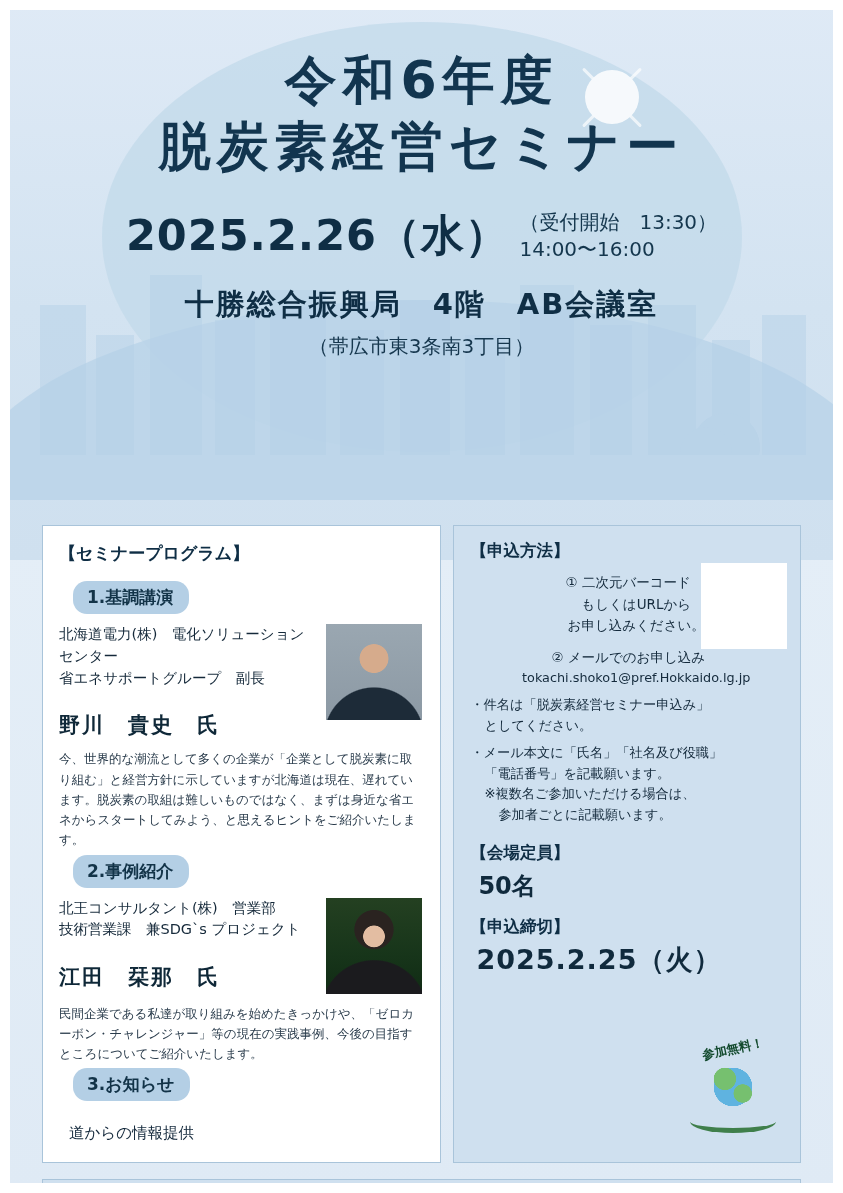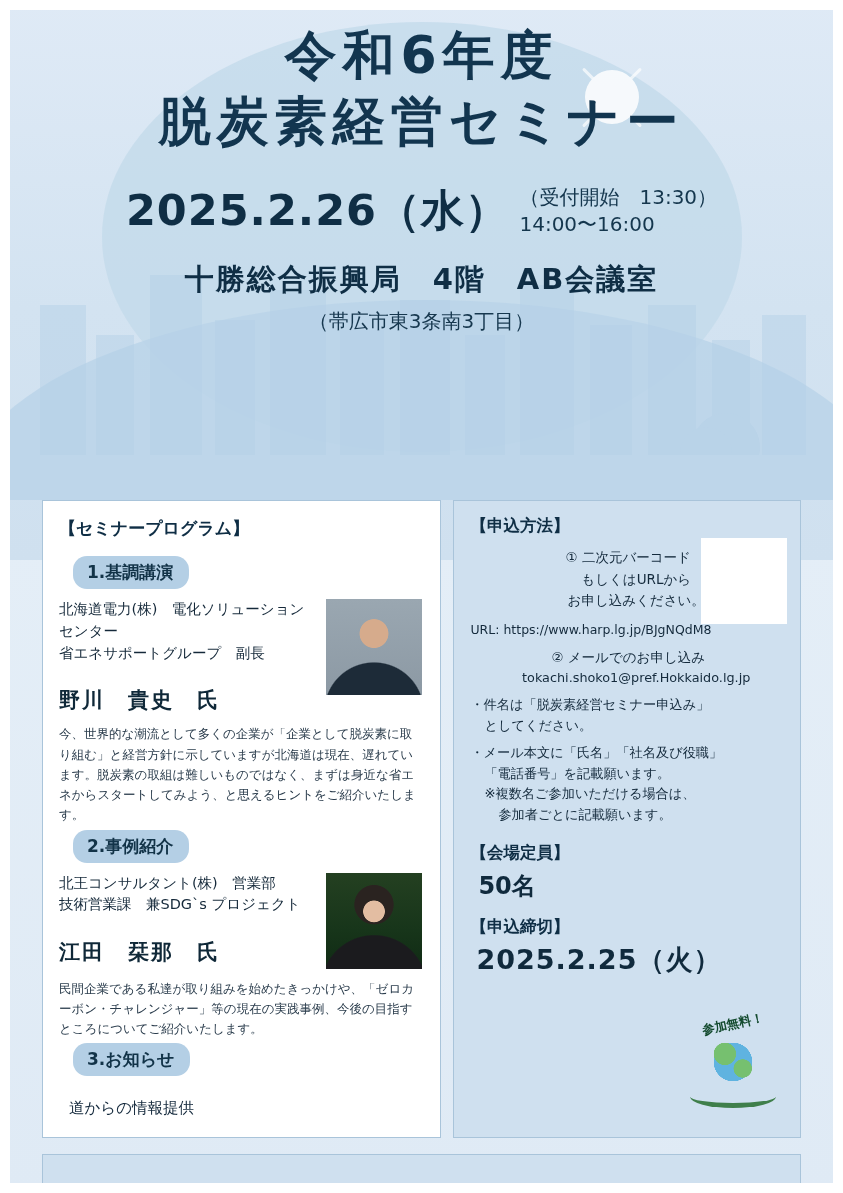--- a/index.html
+++ b/index.html
@@ -74,21 +74,21 @@
     background: #ffffff;
     opacity: .8;
     border-radius: 2px;
     transform: rotate(45deg);
   }
   .sun::after { transform: rotate(-45deg); }
 
   .header {
     position: relative;
     text-align: center;
-    padding-top: 23px;
+    padding-top: 48px;
   }
   .title-1, .title-2 {
     font-family: "DejaVu Sans", sans-serif;
     font-weight: bold;
     color: #12354f;
     letter-spacing: 6px;
   }
   .title-1 { font-size: 52px; line-height: 1.25; }
   .title-2 { font-size: 52px; line-height: 1.3; }
   .subtitle {
@@ -448,21 +448,20 @@
       <div class="qr-box">
         <div class="qr"></div>
       </div>
 
       <div class="rp-item">
         <div>① 二次元バーコード</div>
         <div style="margin-left:16px">もしくはURLから</div>
         <div style="margin-left:16px">お申し込みください。</div>
       </div>
 
-      <div class="rp-url">URL: https://www.harp.lg.jp/BJgNQdM8</div>
 
       <div class="rp-item">
         <div>② メールでのお申し込み</div>
         <div class="rp-mail">tokachi.shoko1@pref.Hokkaido.lg.jp</div>
       </div>
 
       <div class="rp-bullet">
         <div>・件名は「脱炭素経営セミナー申込み」</div>
         <div style="margin-left:14px">としてください。</div>
       </div>

